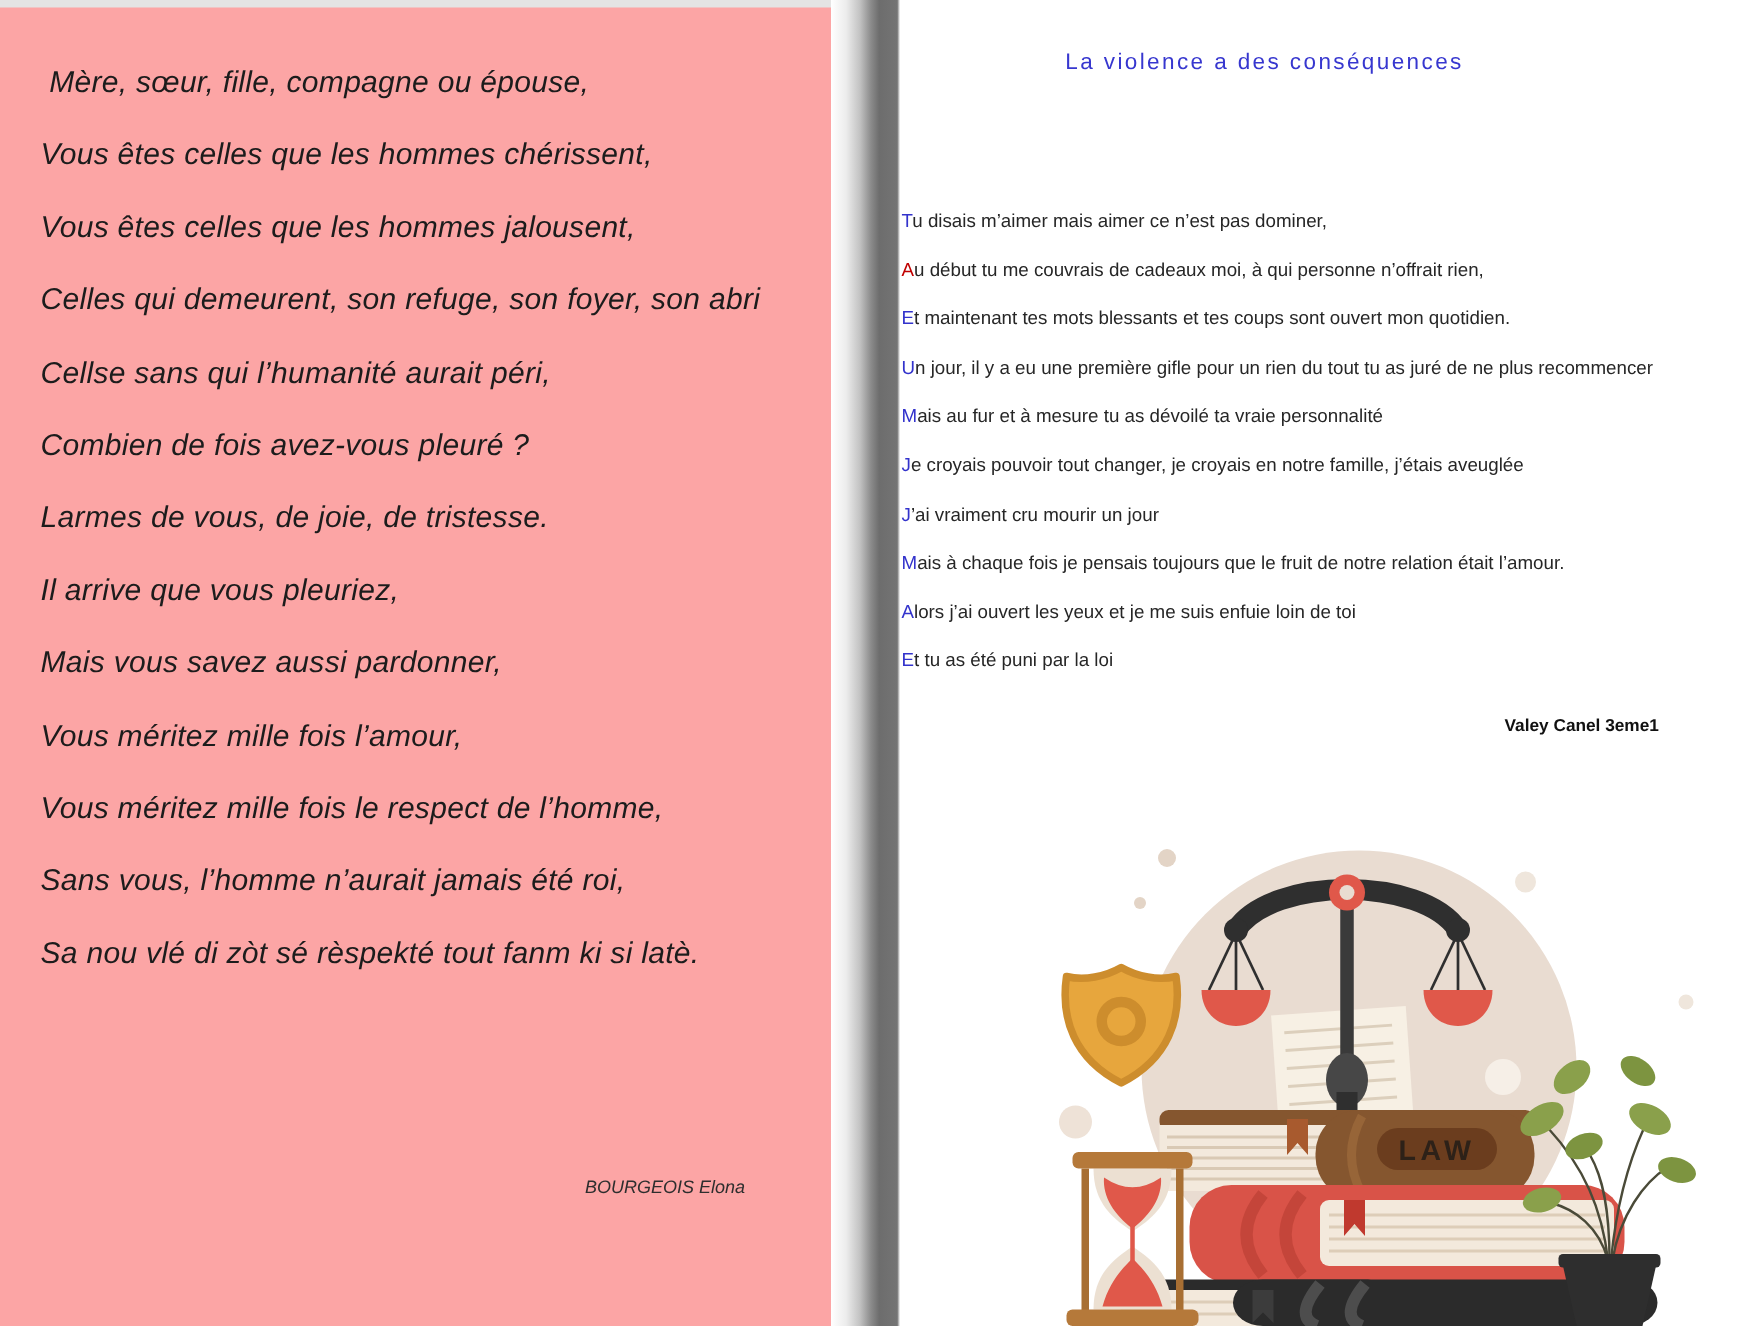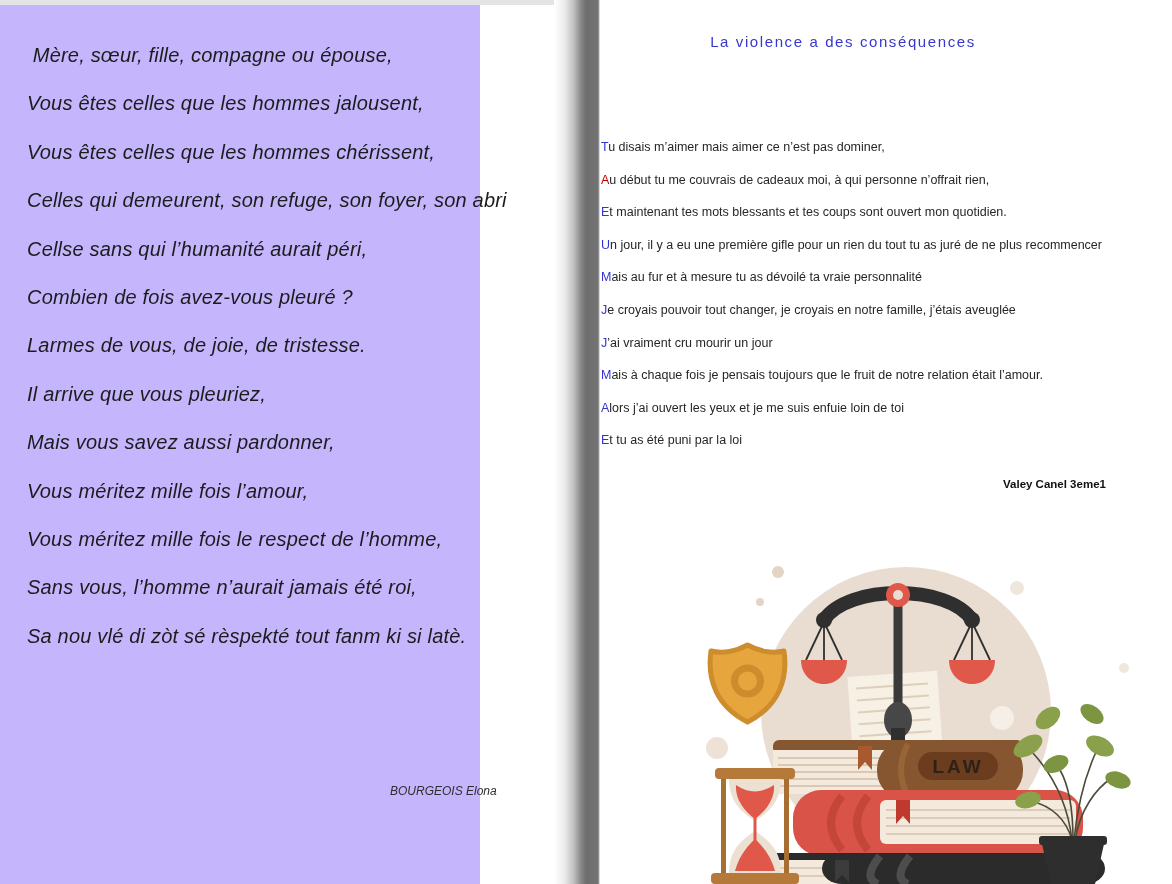--- a/index.html
+++ b/index.html
@@ -1,21 +1,21 @@
 <!DOCTYPE html>
 <html><head>
 <meta charset="utf-8">
 <style>
   html,body{margin:0;padding:0;}
   body{
     width:1172px;height:884px;position:relative;overflow:hidden;
     background:#ffffff;font-family:"Liberation Sans",sans-serif;
   }
   
-  .page-left{position:absolute;left:0;top:0;width:480px;height:884px;background:#c4b5fd;}
+  .page-left{position:absolute;left:0;top:0;width:577px;height:884px;background:#fca5a5;}
   .top-edge{position:absolute;left:0;top:0;width:600px;height:5px;background:#e4e4e4;}
   .left-poem{position:absolute;left:27px;top:31px;width:545px;}
   .left-poem .l-line{
     white-space:pre-wrap;font-style:italic;font-size:20px;line-height:48.4px;
     color:#1c1c1c;letter-spacing:.2px;
   }
   .left-author{
     position:absolute;left:390px;top:784px;font-style:italic;font-size:12px;color:#2e2e2e;
   }
   
@@ -37,22 +37,22 @@
     position:absolute;left:1003px;top:478px;font-size:11.5px;font-weight:bold;color:#111;text-align:center;
   }
   .illus{position:absolute;left:672px;top:548px;width:500px;height:336px;}
 </style>
 </head>
 <body>
 
 <div class="page-left">
   <div class="left-poem">
     <div class="l-line"> Mère, sœur, fille, compagne ou épouse,</div>
+    <div class="l-line">Vous êtes celles que les hommes chérissent,</div>
     <div class="l-line">Vous êtes celles que les hommes jalousent,</div>
-    <div class="l-line">Vous êtes celles que les hommes chérissent,</div>
     <div class="l-line">Celles qui demeurent, son refuge, son foyer, son abri</div>
     <div class="l-line">Cellse sans qui l’humanité aurait péri,</div>
     <div class="l-line">Combien de fois avez-vous pleuré ?</div>
     <div class="l-line">Larmes de vous, de joie, de tristesse.</div>
     <div class="l-line">Il arrive que vous pleuriez,</div>
     <div class="l-line">Mais vous savez aussi pardonner,</div>
     <div class="l-line">Vous méritez mille fois l’amour,</div>
     <div class="l-line">Vous méritez mille fois le respect de l’homme,</div>
     <div class="l-line">Sans vous, l’homme n’aurait jamais été roi,</div>
     <div class="l-line">Sa nou vlé di zòt sé rèspekté tout fanm ki si latè.</div>

